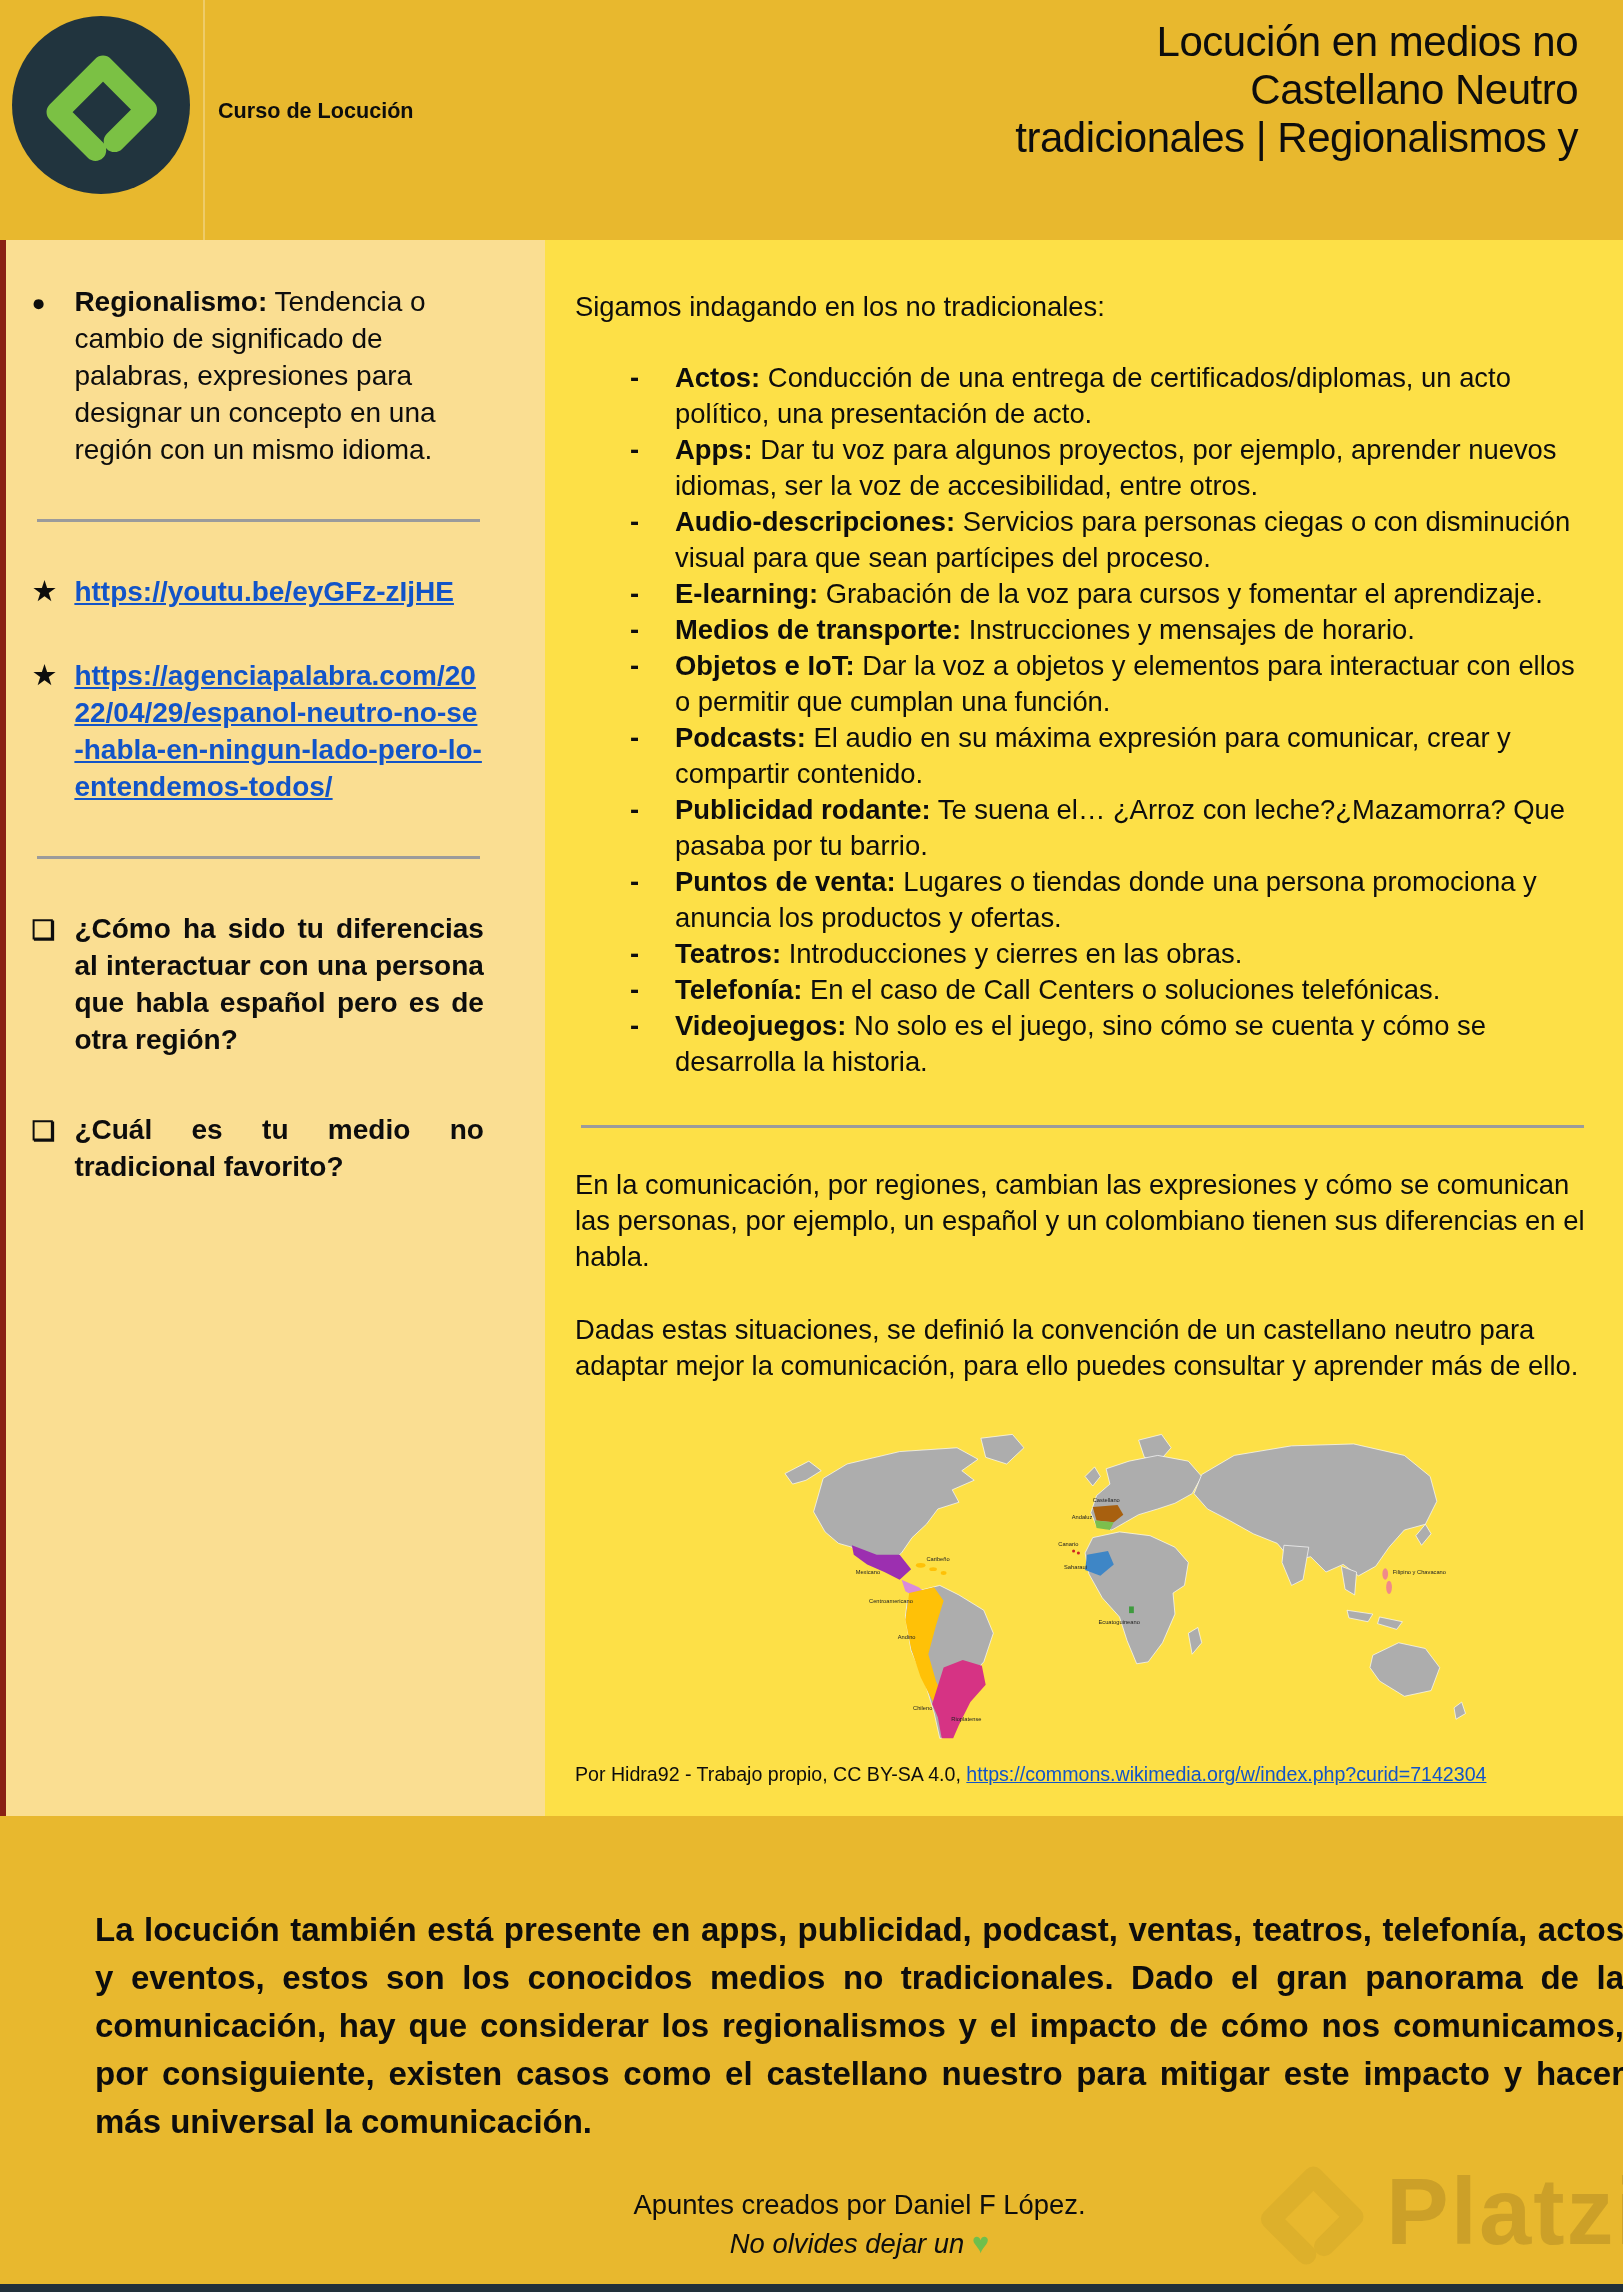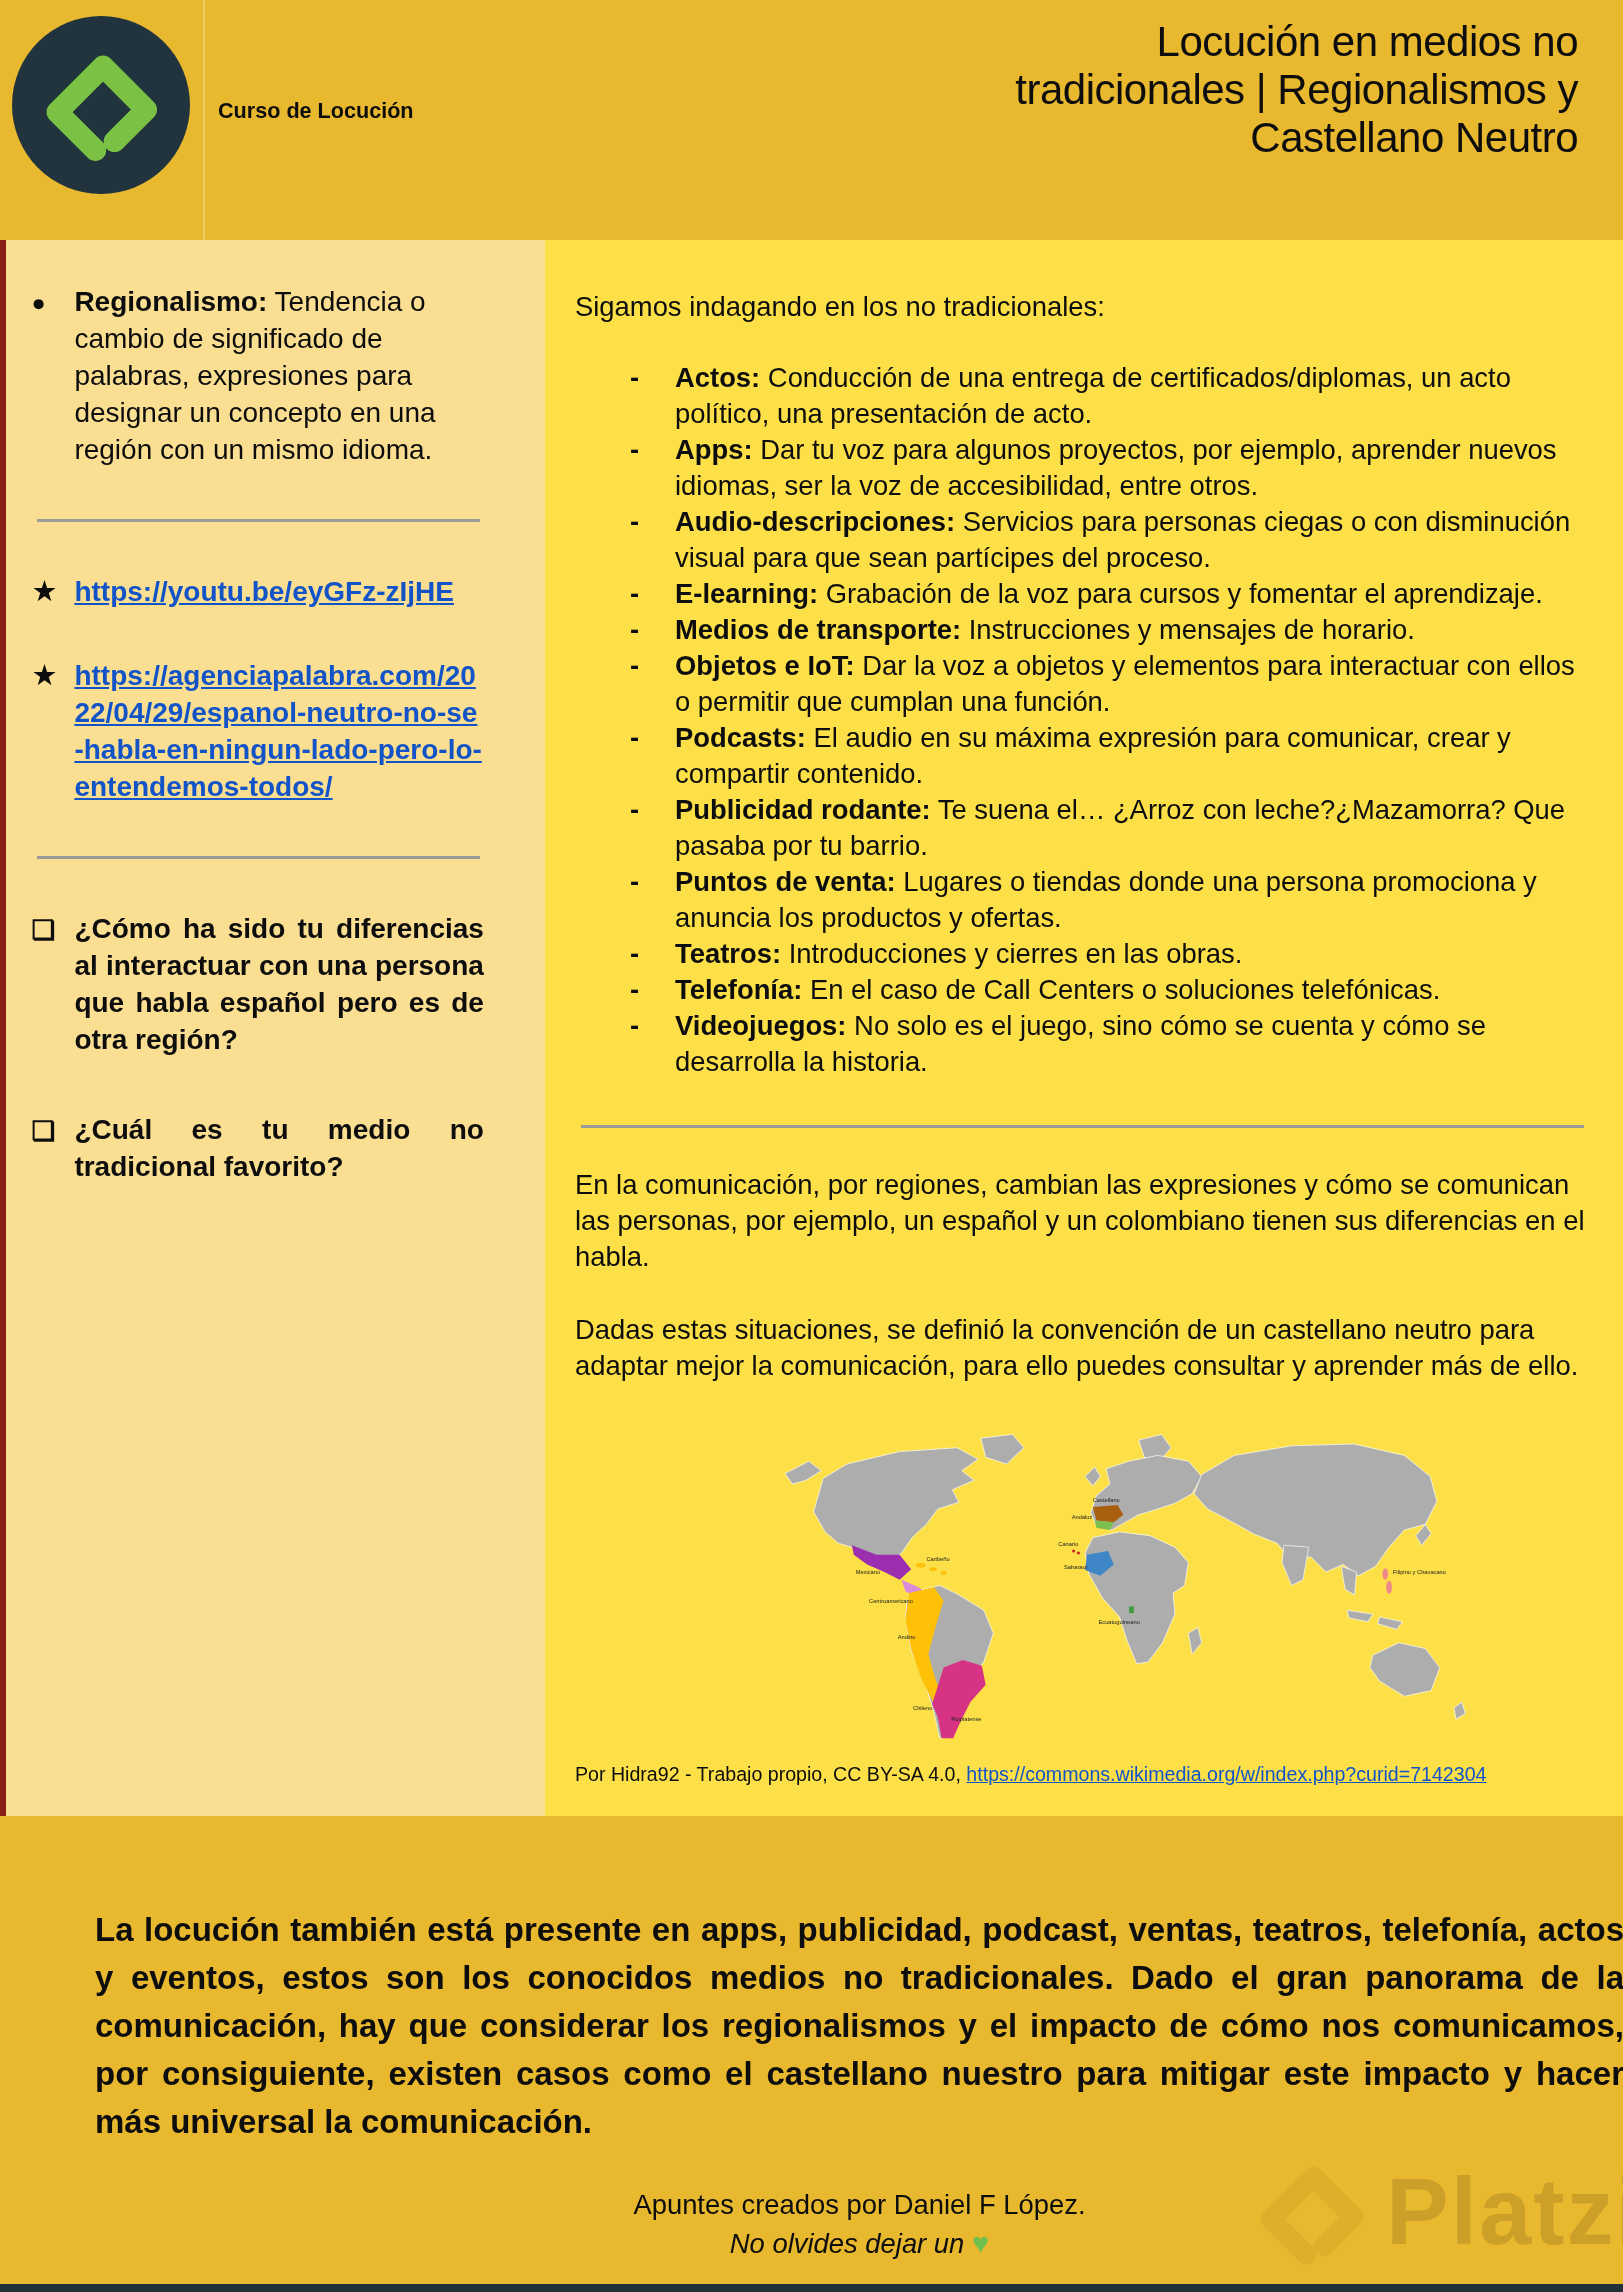--- a/index.html
+++ b/index.html
@@ -62,22 +62,22 @@
   <div class="header">
     <div class="logo-circle">
       <svg width="127" height="127" viewBox="0 0 100 100">
         <path d="M 46 86 L 16 56 L 52 20 L 86 54 L 61 79" fill="none" stroke="#7bc144" stroke-width="17" stroke-linecap="round" stroke-linejoin="round"></path>
       </svg>
     </div>
     <div class="vline"></div>
     <div class="course-label">Curso de Locución</div>
     <div class="title">
       <div>Locución en medios no</div>
+      <div>Castellano Neutro</div>
       <div>tradicionales | Regionalismos y</div>
-      <div>Castellano Neutro</div>
     </div>
   </div>
 
   <div class="sidebar">
     <div class="side-item">
       <span class="glyph">●</span>
       <div class="side-body">
         <span class="bold">Regionalismo:</span><span> Tendencia o cambio de significado de palabras, expresiones para designar un concepto en una región con un mismo idioma.</span>
       </div>
     </div>

